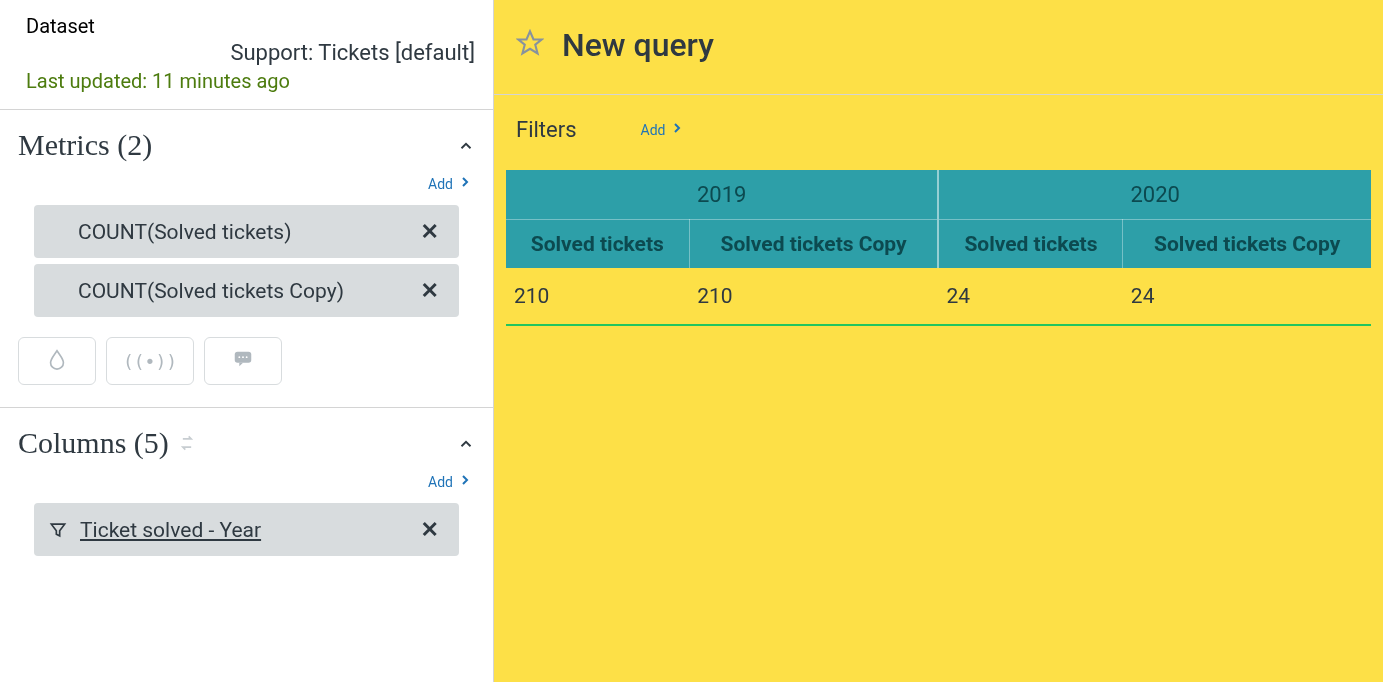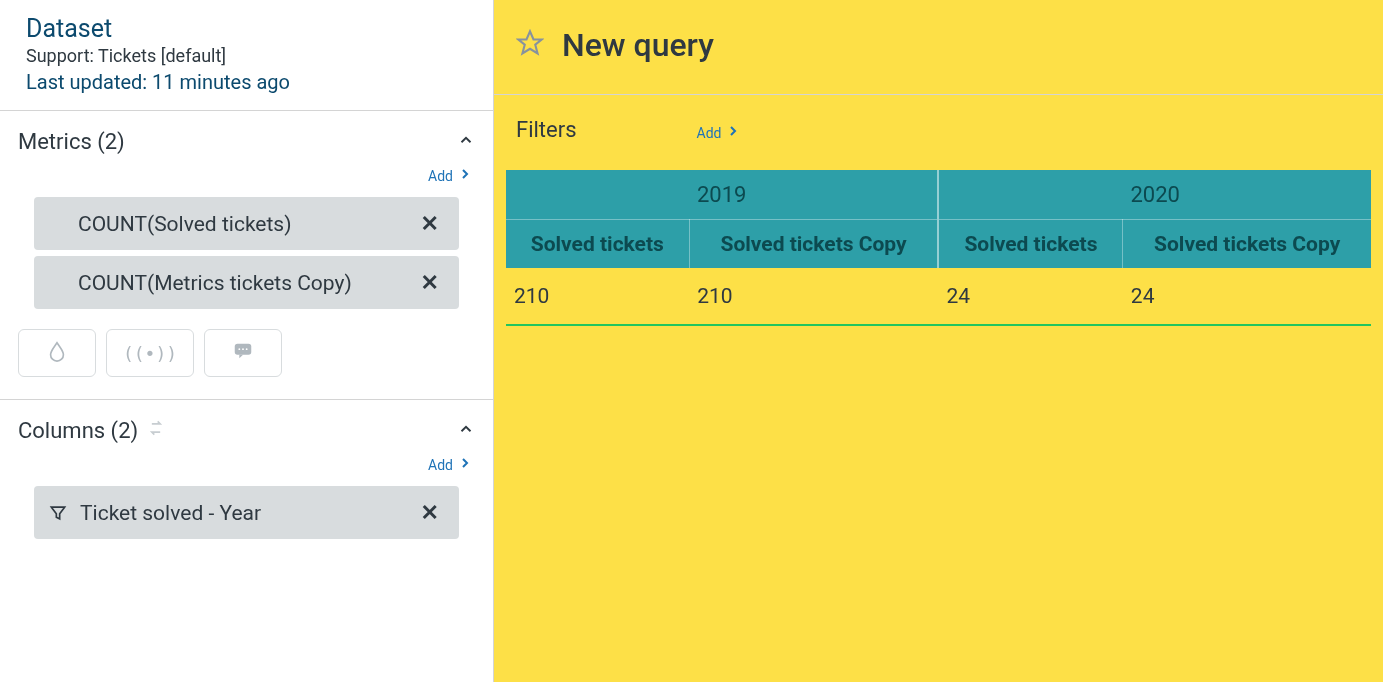--- a/index.html
+++ b/index.html
@@ -9,35 +9,36 @@
     width: 494px;
     border-right: 1px solid #d4d4d4;
     display: flex;
     flex-direction: column;
     background: #fff;
   }
   .dataset-block {
     padding: 14px 18px 16px 26px;
     border-bottom: 1px solid #d4d4d4;
   }
-  .dataset-label { color: #0c4a6e; font-size: 25px; }
-  .dataset-name { color: #2f3941; font-size: 18px; margin-top: 2px; }
-  .dataset-updated { color: #0c4a6e; font-size: 20px; margin-top: 4px; }
+  .dataset-label { color: #000000; font-size: 20px; }
+  .dataset-name { color: #2f3941; font-size: 22px; margin-top: 2px; text-align: right; }
+  .dataset-updated { color: #4d7c0f; font-size: 20px; margin-top: 4px; }
 
   .section {
     padding: 18px 18px 16px 18px;
     border-bottom: 1px solid #d4d4d4;
   }
   .section-header {
     display: flex;
     align-items: center;
     justify-content: space-between;
     color: #2f3941;
-    font-size: 22px;
-    cursor: pointer;
+    font-size: 30px;
+    cursor: pointer;
+    font-family: Liberation Serif, serif;
   }
   .section-header-left { display: flex; align-items: center; gap: 8px; }
   .chevron-up {
     width: 18px; height: 18px;
   }
   .add-link {
     color: #1f73b7;
     font-size: 14px;
     display: flex;
     align-items: center;
@@ -111,22 +112,22 @@
     color: #87929d;
     cursor: pointer;
   }
   .query-title {
     font-size: 32px;
     font-weight: 500;
     color: #2f3941;
   }
   .filters-bar {
     display: flex;
-    align-items: flex-end;
-    gap: 120px;
+    align-items: center;
+    gap: 64px;
     padding: 22px 22px 16px 22px;
     font-size: 22px;
     color: #2f3941;
   }
   .table-wrap {
     padding: 12px 12px 0 12px;
   }
   table.data {
     border-collapse: collapse;
     width: 100%;
@@ -187,21 +188,21 @@
             </svg>
         </span>
       </a>
     </div>
 
     <div class="chip">
       <span>COUNT(Solved tickets)</span>
       <span class="close">✕</span>
     </div>
     <div class="chip">
-      <span>COUNT(Metrics tickets Copy)</span>
+      <span>COUNT(Solved tickets Copy)</span>
       <span class="close">✕</span>
     </div>
 
     <div class="icon-row">
       <button class="icon-btn">
         <span>
           <svg viewBox="0 0 24 24" width="22" height="22" fill="none" stroke="#b0b8be" stroke-width="1.8">
               <path d="M12 3 C8 9 5 12 5 16 a7 7 0 0 0 14 0 c0 -4 -3 -7 -7 -13Z"></path>
             </svg>
         </span>
@@ -219,21 +220,21 @@
               <circle cx="16" cy="10" r="1" fill="#fff"></circle>
             </svg>
         </span>
       </button>
     </div>
   </div>
 
   <div class="section" style="border-bottom:none;">
     <div class="section-header">
       <span class="section-header-left">
-        <span>Columns (2)</span>
+        <span>Columns (5)</span>
         <span class="swap-icon">
           <svg viewBox="0 0 24 24" width="20" height="20" fill="none" stroke="#c7cdd1" stroke-width="2">
               <path d="M7 7 h10 l-3 -3 M17 17 h-10 l3 3"></path>
             </svg>
         </span>
       </span>
       <span>
         <svg class="chevron-up" viewBox="0 0 24 24" width="22" height="22" fill="none" stroke="#2f3941" stroke-width="2.5">
             <polyline points="6 15 12 9 18 15"></polyline>
           </svg>
@@ -244,21 +245,21 @@
         <span>Add</span>
         <span>
           <svg viewBox="0 0 24 24" width="16" height="16" fill="none" stroke="#1f73b7" stroke-width="3">
               <polyline points="9 6 15 12 9 18"></polyline>
             </svg>
         </span>
       </a>
     </div>
 
     <div class="chip chip-with-icon">
-      <span style="display:flex;align-items:center;">
+      <span style="display:flex;align-items:center;text-decoration:underline;">
         <span class="prefix-icon">
           <svg viewBox="0 0 24 24" width="20" height="20" fill="none" stroke="#2f3941" stroke-width="2">
               <path d="M4 5 h16 L14 13 v6 l-4 -2 v-4 Z"></path>
             </svg>
         </span>
         <span>Ticket solved - Year</span>
       </span>
       <span class="close">✕</span>
     </div>
   </div>

